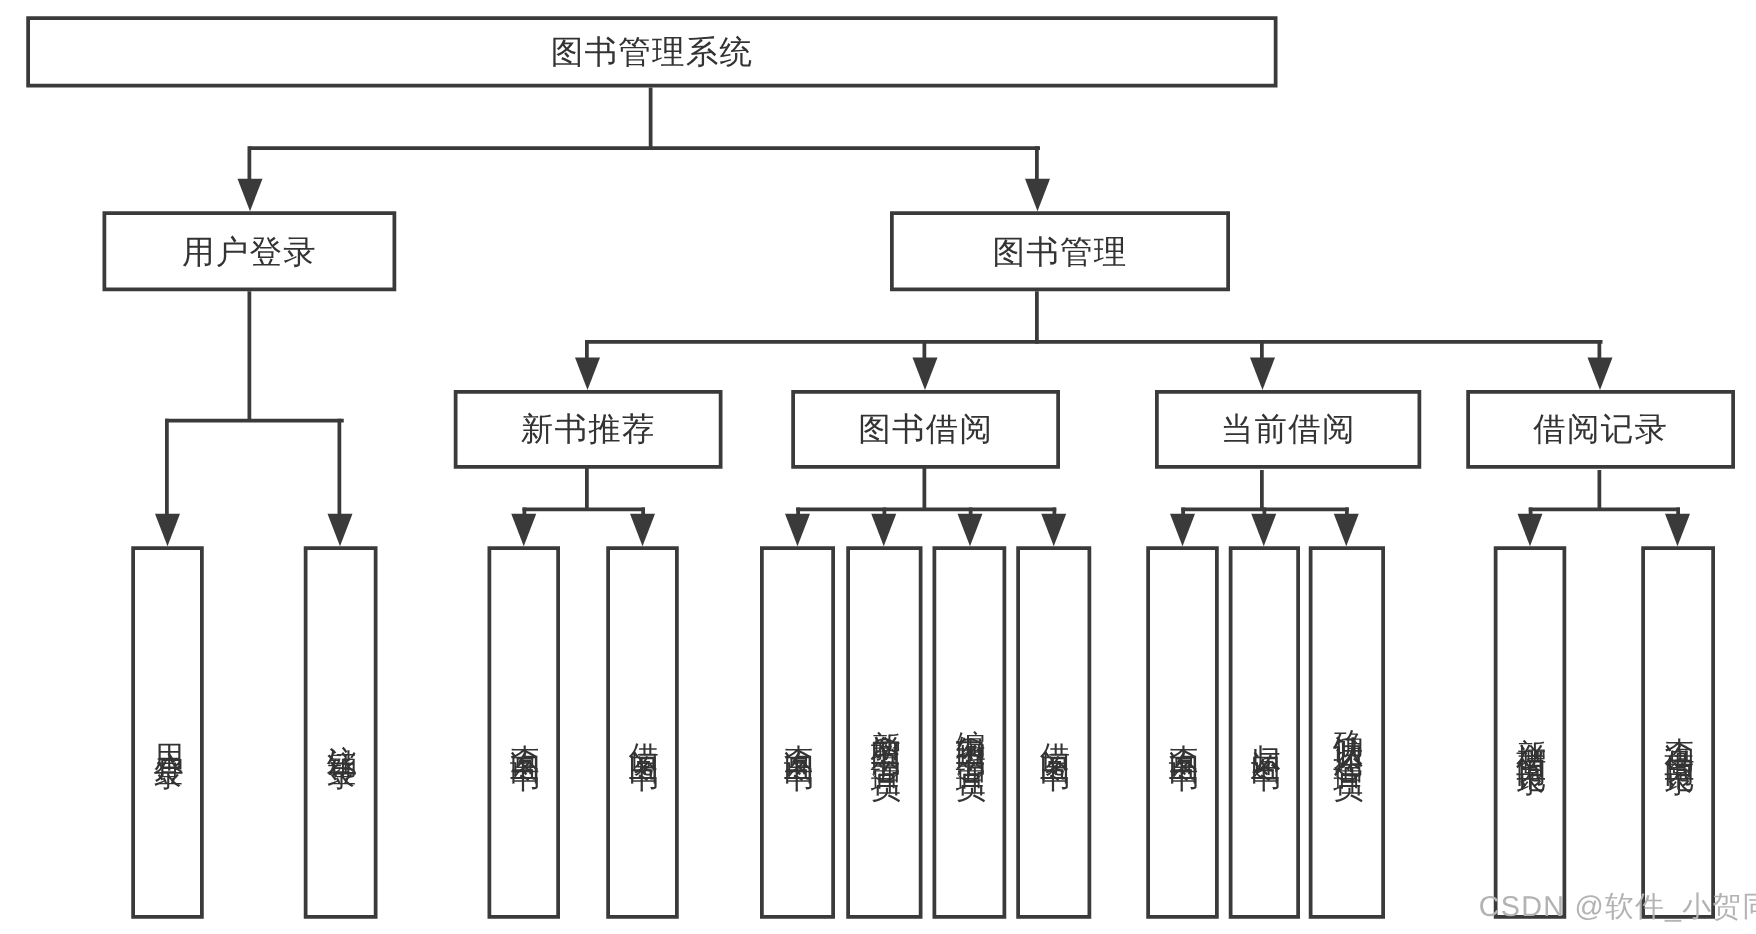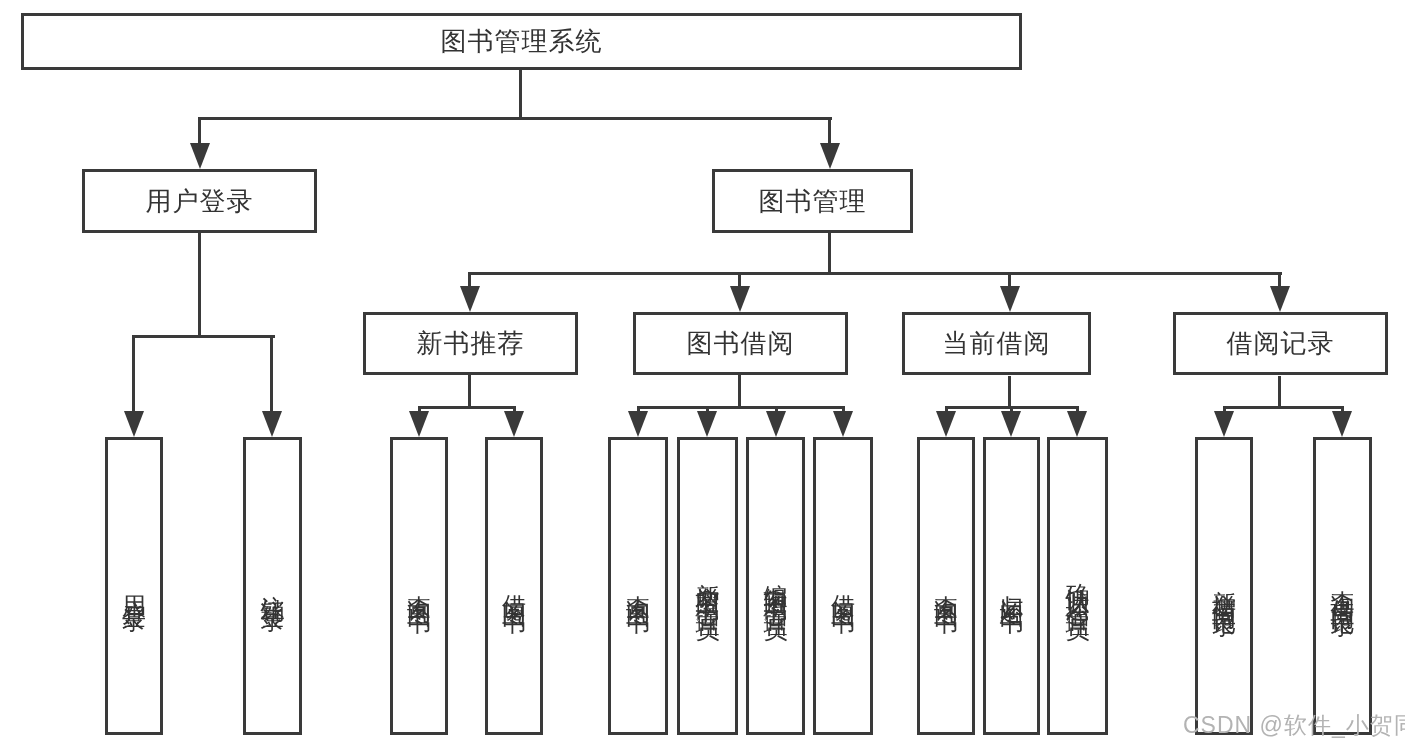--- a/index.html
+++ b/index.html
@@ -33,33 +33,33 @@
 <div class="canvas">
 
   <div class="box" style="left:21px;top:13px;width:1001px;height:57px;">
     <span>图书管理系统</span>
   </div>
 
   <div class="box" style="left:82px;top:169px;width:235px;height:64px;">
     <span>用户登录</span>
   </div>
 
-  <div class="box" style="left:712px;top:169px;width:201px;height:64px;">
+  <div class="box" style="left:712px;top:169px;width:272px;height:64px;">
     <span>图书管理</span>
   </div>
 
   <div class="box" style="left:633px;top:312px;width:215px;height:63px;">
     <span>图书借阅</span>
   </div>
 
   <div class="box" style="left:363px;top:312px;width:215px;height:63px;">
     <span>新书推荐</span>
   </div>
 
-  <div class="box" style="left:902px;top:312px;width:189px;height:63px;">
+  <div class="box" style="left:924px;top:312px;width:213px;height:63px;">
     <span>当前借阅</span>
   </div>
 
   <div class="box" style="left:1173px;top:312px;width:215px;height:63px;text-align:center;">
     <span>借阅记录</span>
   </div>
 
   <div class="box" style="left:105px;top:437px;width:58px;height:298px;">
     <span class="vtext">用户登录</span>
   </div>

